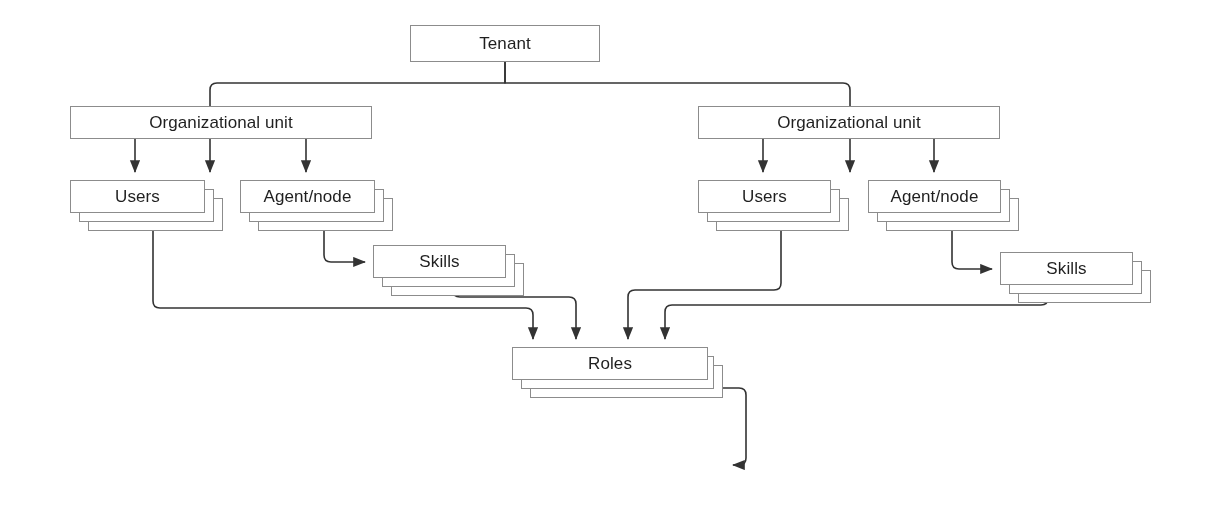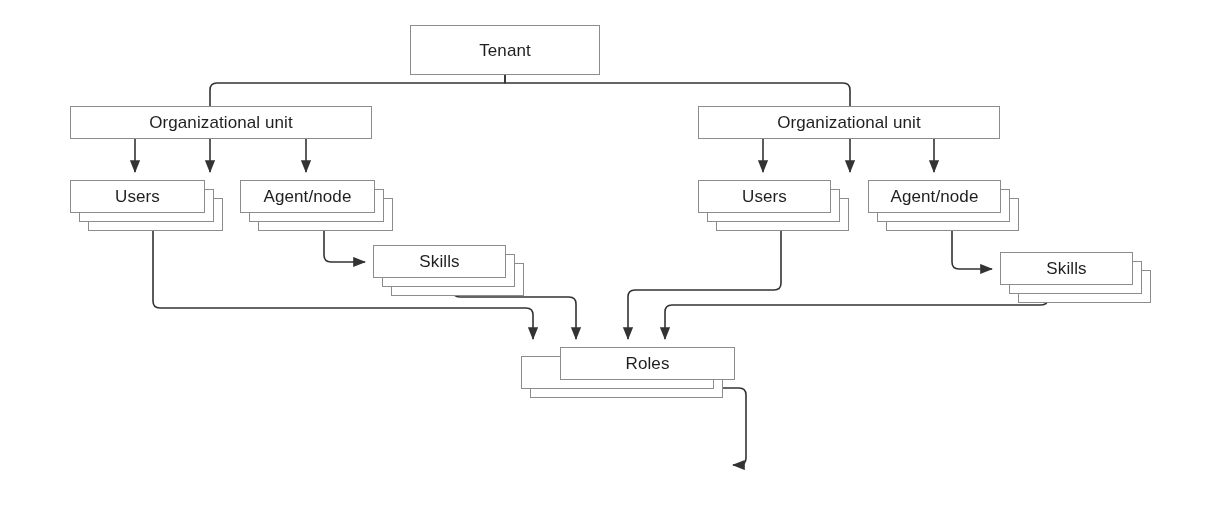--- a/index.html
+++ b/index.html
@@ -89,21 +89,21 @@
 
       <path d="M 781 231 L 781 283 Q 781 290 774 290 L 635 290 Q 628 290 628 297 L 628 339" marker-end="url(#arrowhead)"></path>
 
       <path d="M 1048 303 L 1048 298 Q 1048 305 1041 305 L 672 305 Q 665 305 665 312 L 665 339" marker-end="url(#arrowhead)"></path>
 
       <path d="M 723 388 L 739 388 Q 746 388 746 395 L 746 458 Q 746 465 739 465 L 733 465" marker-end="url(#arrowhead)"></path>
     </g>
   </svg>
 
   <div class="node" style="left:410px; top:25px; width:190px; height:33px;">
-    <div class="card front" style="width:190px; height:50px;">
+    <div class="card front" style="width:190px; height:37px;">
       <span class="card-label">Tenant</span>
     </div>
   </div>
 
   <div class="node" style="left:70px; top:106px; width:302px; height:33px;">
     <div class="card front" style="width:302px; height:33px;">
       <span class="card-label">Organizational unit</span>
     </div>
   </div>
 
@@ -157,19 +157,19 @@
     <div class="card layer3" style="width:133px; height:33px;"></div>
     <div class="card layer2" style="width:133px; height:33px;"></div>
     <div class="card front" style="width:133px; height:33px;">
       <span class="card-label">Skills</span>
     </div>
   </div>
 
   <div class="node" style="left:512px; top:347px; width:193px; height:33px;">
     <div class="card layer3" style="width:193px; height:33px;"></div>
     <div class="card layer2" style="width:193px; height:33px;"></div>
-    <div class="card front" style="width:175px; height:33px;margin-left:48px;">
+    <div class="card front" style="width:196px; height:33px;">
       <span class="card-label">Roles</span>
     </div>
   </div>
 
 
 </div>
 
 </body></html>

